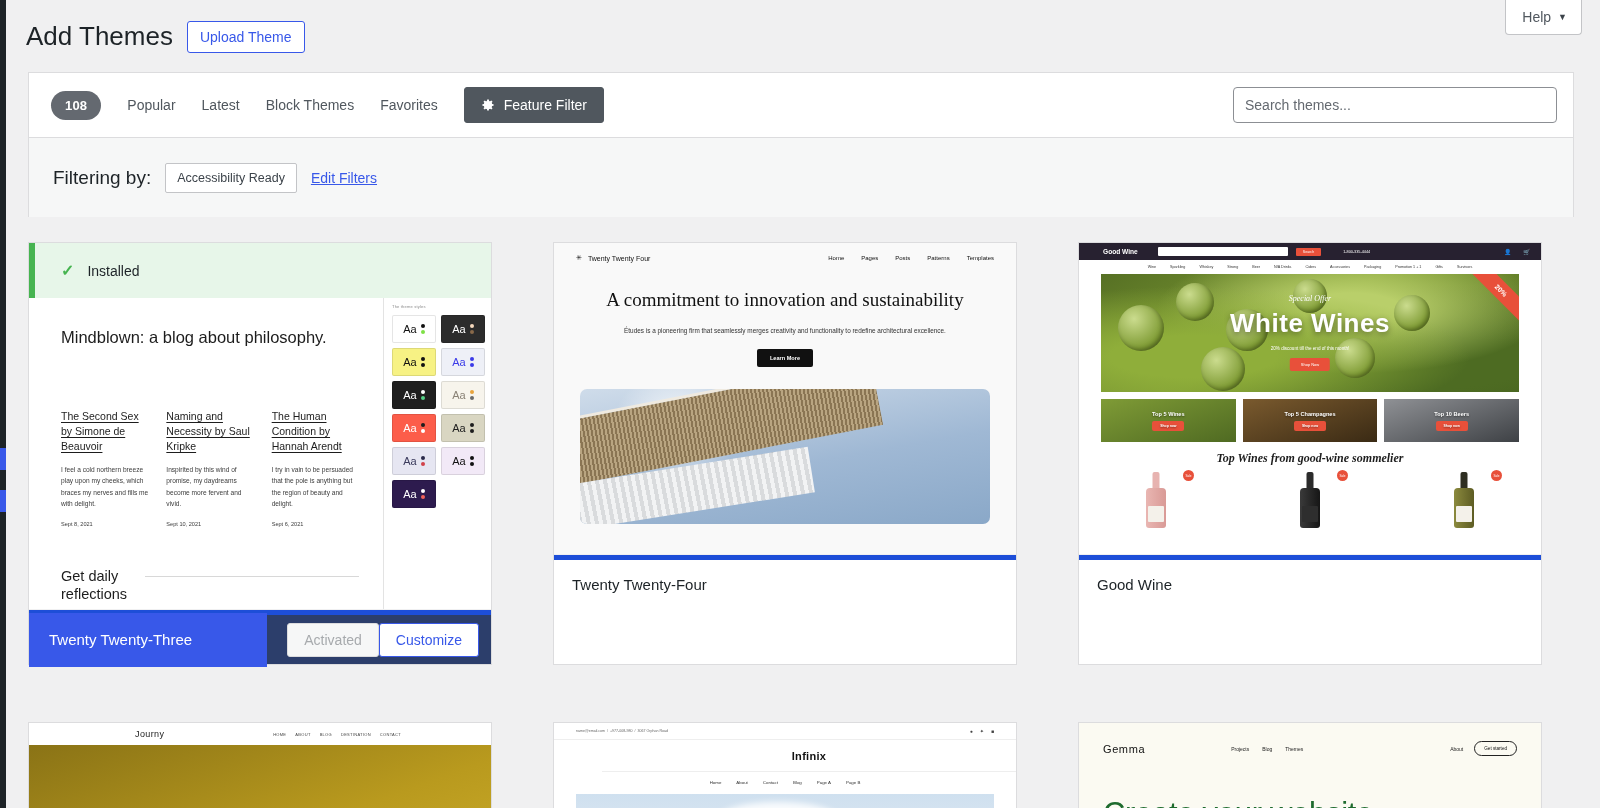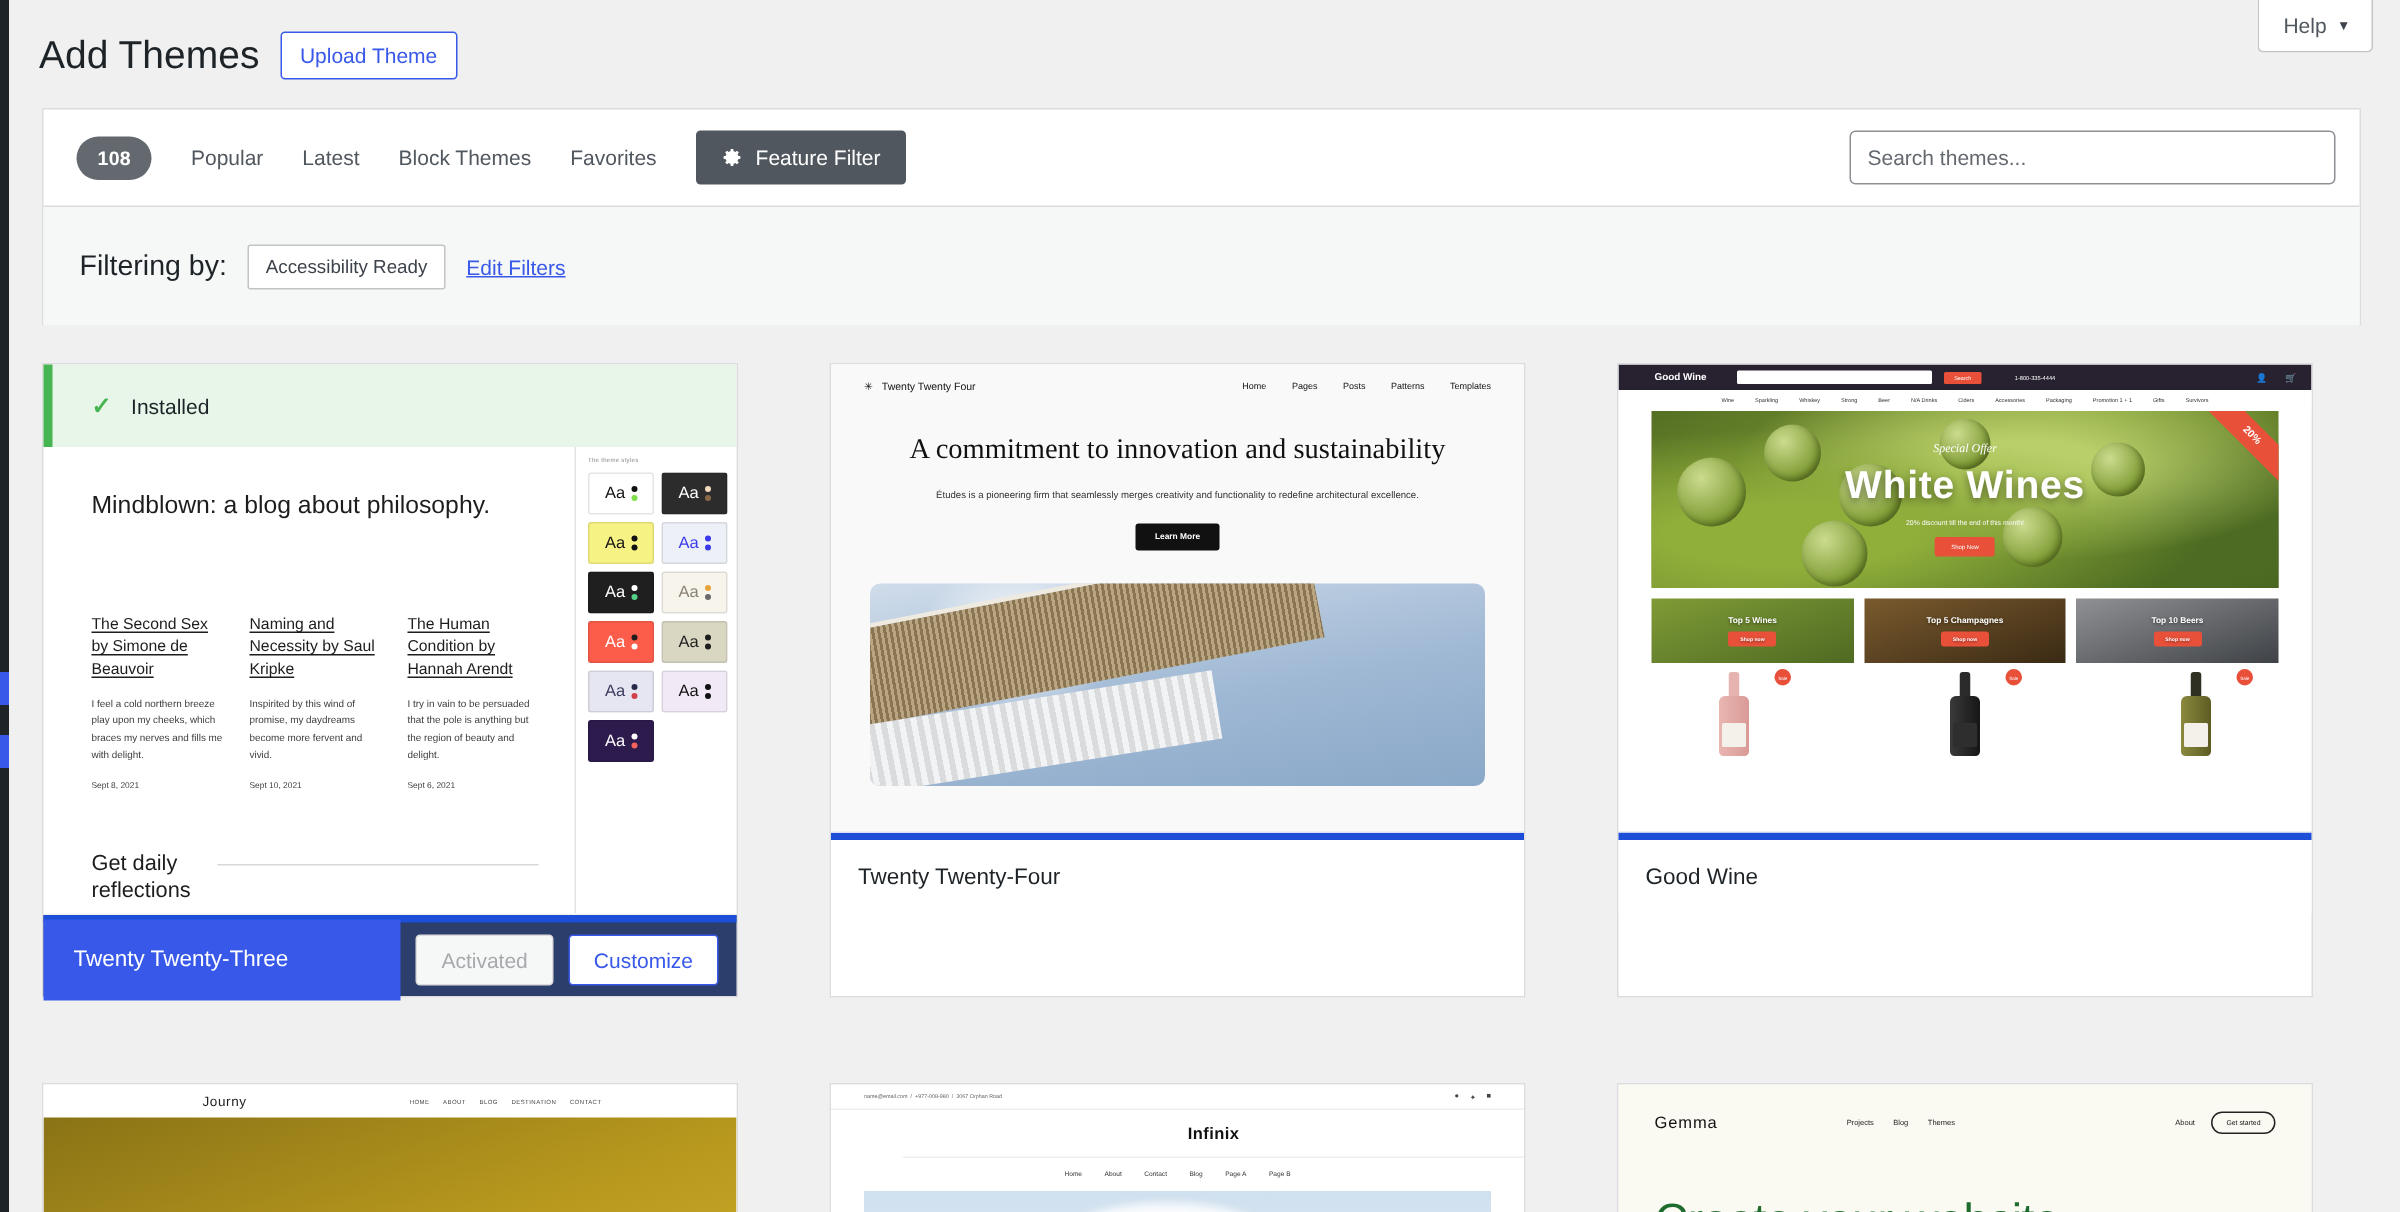--- a/index.html
+++ b/index.html
@@ -126,21 +126,21 @@
   .card-footer.active-footer {
     background: #2c3e6b; padding: 0; height: 54px;
   }
   .active-name {
     background: #3858e9; color: #fff; font-size: 15px;
     height: 54px; display: flex; align-items: center;
     padding: 0 20px; flex: 0 0 238px;
   }
   .active-actions {
     flex: 1; display: flex; align-items: center; justify-content: flex-end;
-    gap: 10px; padding-right: 12px;
+    padding-right: 12px;
   }
   .btn-activated {
     background: #f6f7f7; color: #a7aaad; border: 1px solid #dcdcde;
     border-radius: 3px; font-size: 14px; padding: 8px 16px; cursor: default;
   }
   .btn-customize {
     background: #fff; color: #3858e9; border: 1px solid #3858e9;
     border-radius: 3px; font-size: 14px; padding: 8px 16px; cursor: pointer;
   }
 
@@ -642,20 +642,21 @@
           </div>
           <div class="gw-tile t2">
             <span>Top 5 Champagnes</span>
             <span class="btn">Shop now</span>
           </div>
           <div class="gw-tile t3">
             <span>Top 10 Beers</span>
             <span class="btn">Shop now</span>
           </div>
         </div>
+        <div class="gw-somm">Top Wines from good-wine sommelier</div>
         <div class="gw-bottles">
           <div class="gw-bottle">
             <div class="neck" style="background:#e7b3b0"></div>
             <div class="body" style="background:linear-gradient(90deg,#e9b6b2,#d99a96)"></div>
             <div class="label"></div>
             <span class="gw-sale" style="right:-6px">Sale</span>
           </div>
           <div class="gw-bottle">
             <div class="neck" style="background:#2b2b2b"></div>
             <div class="body" style="background:linear-gradient(90deg,#3a3a3a,#161616)"></div>

